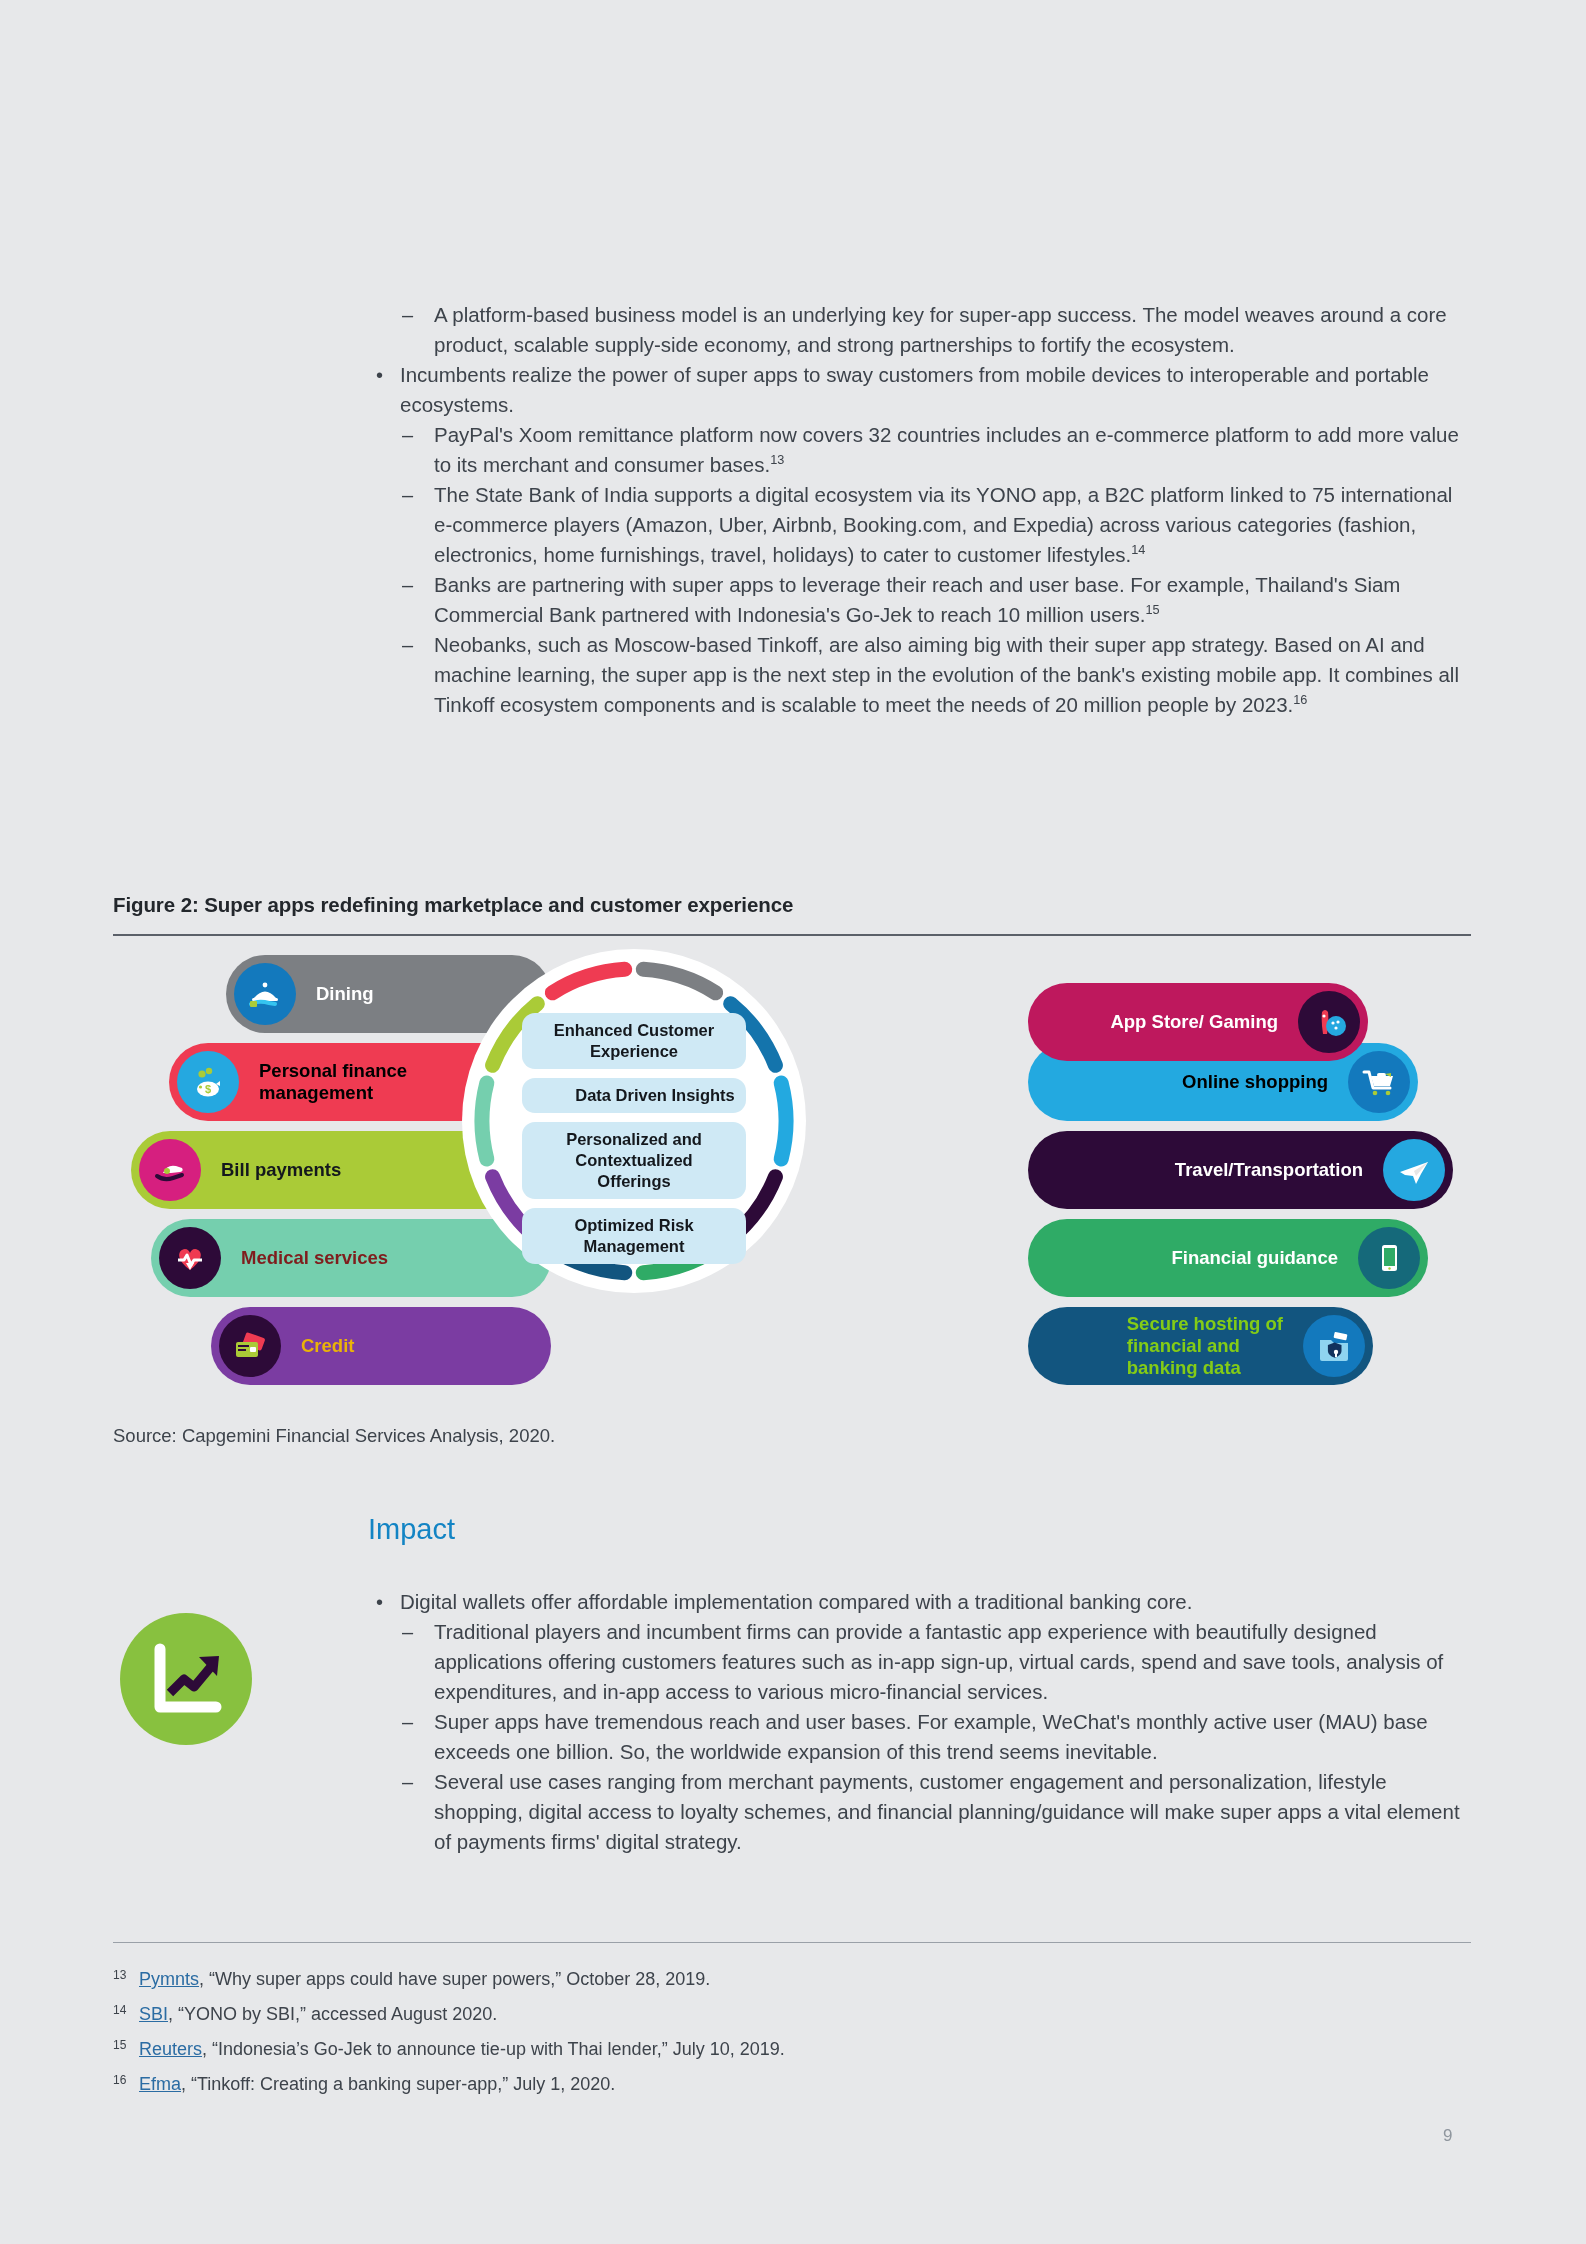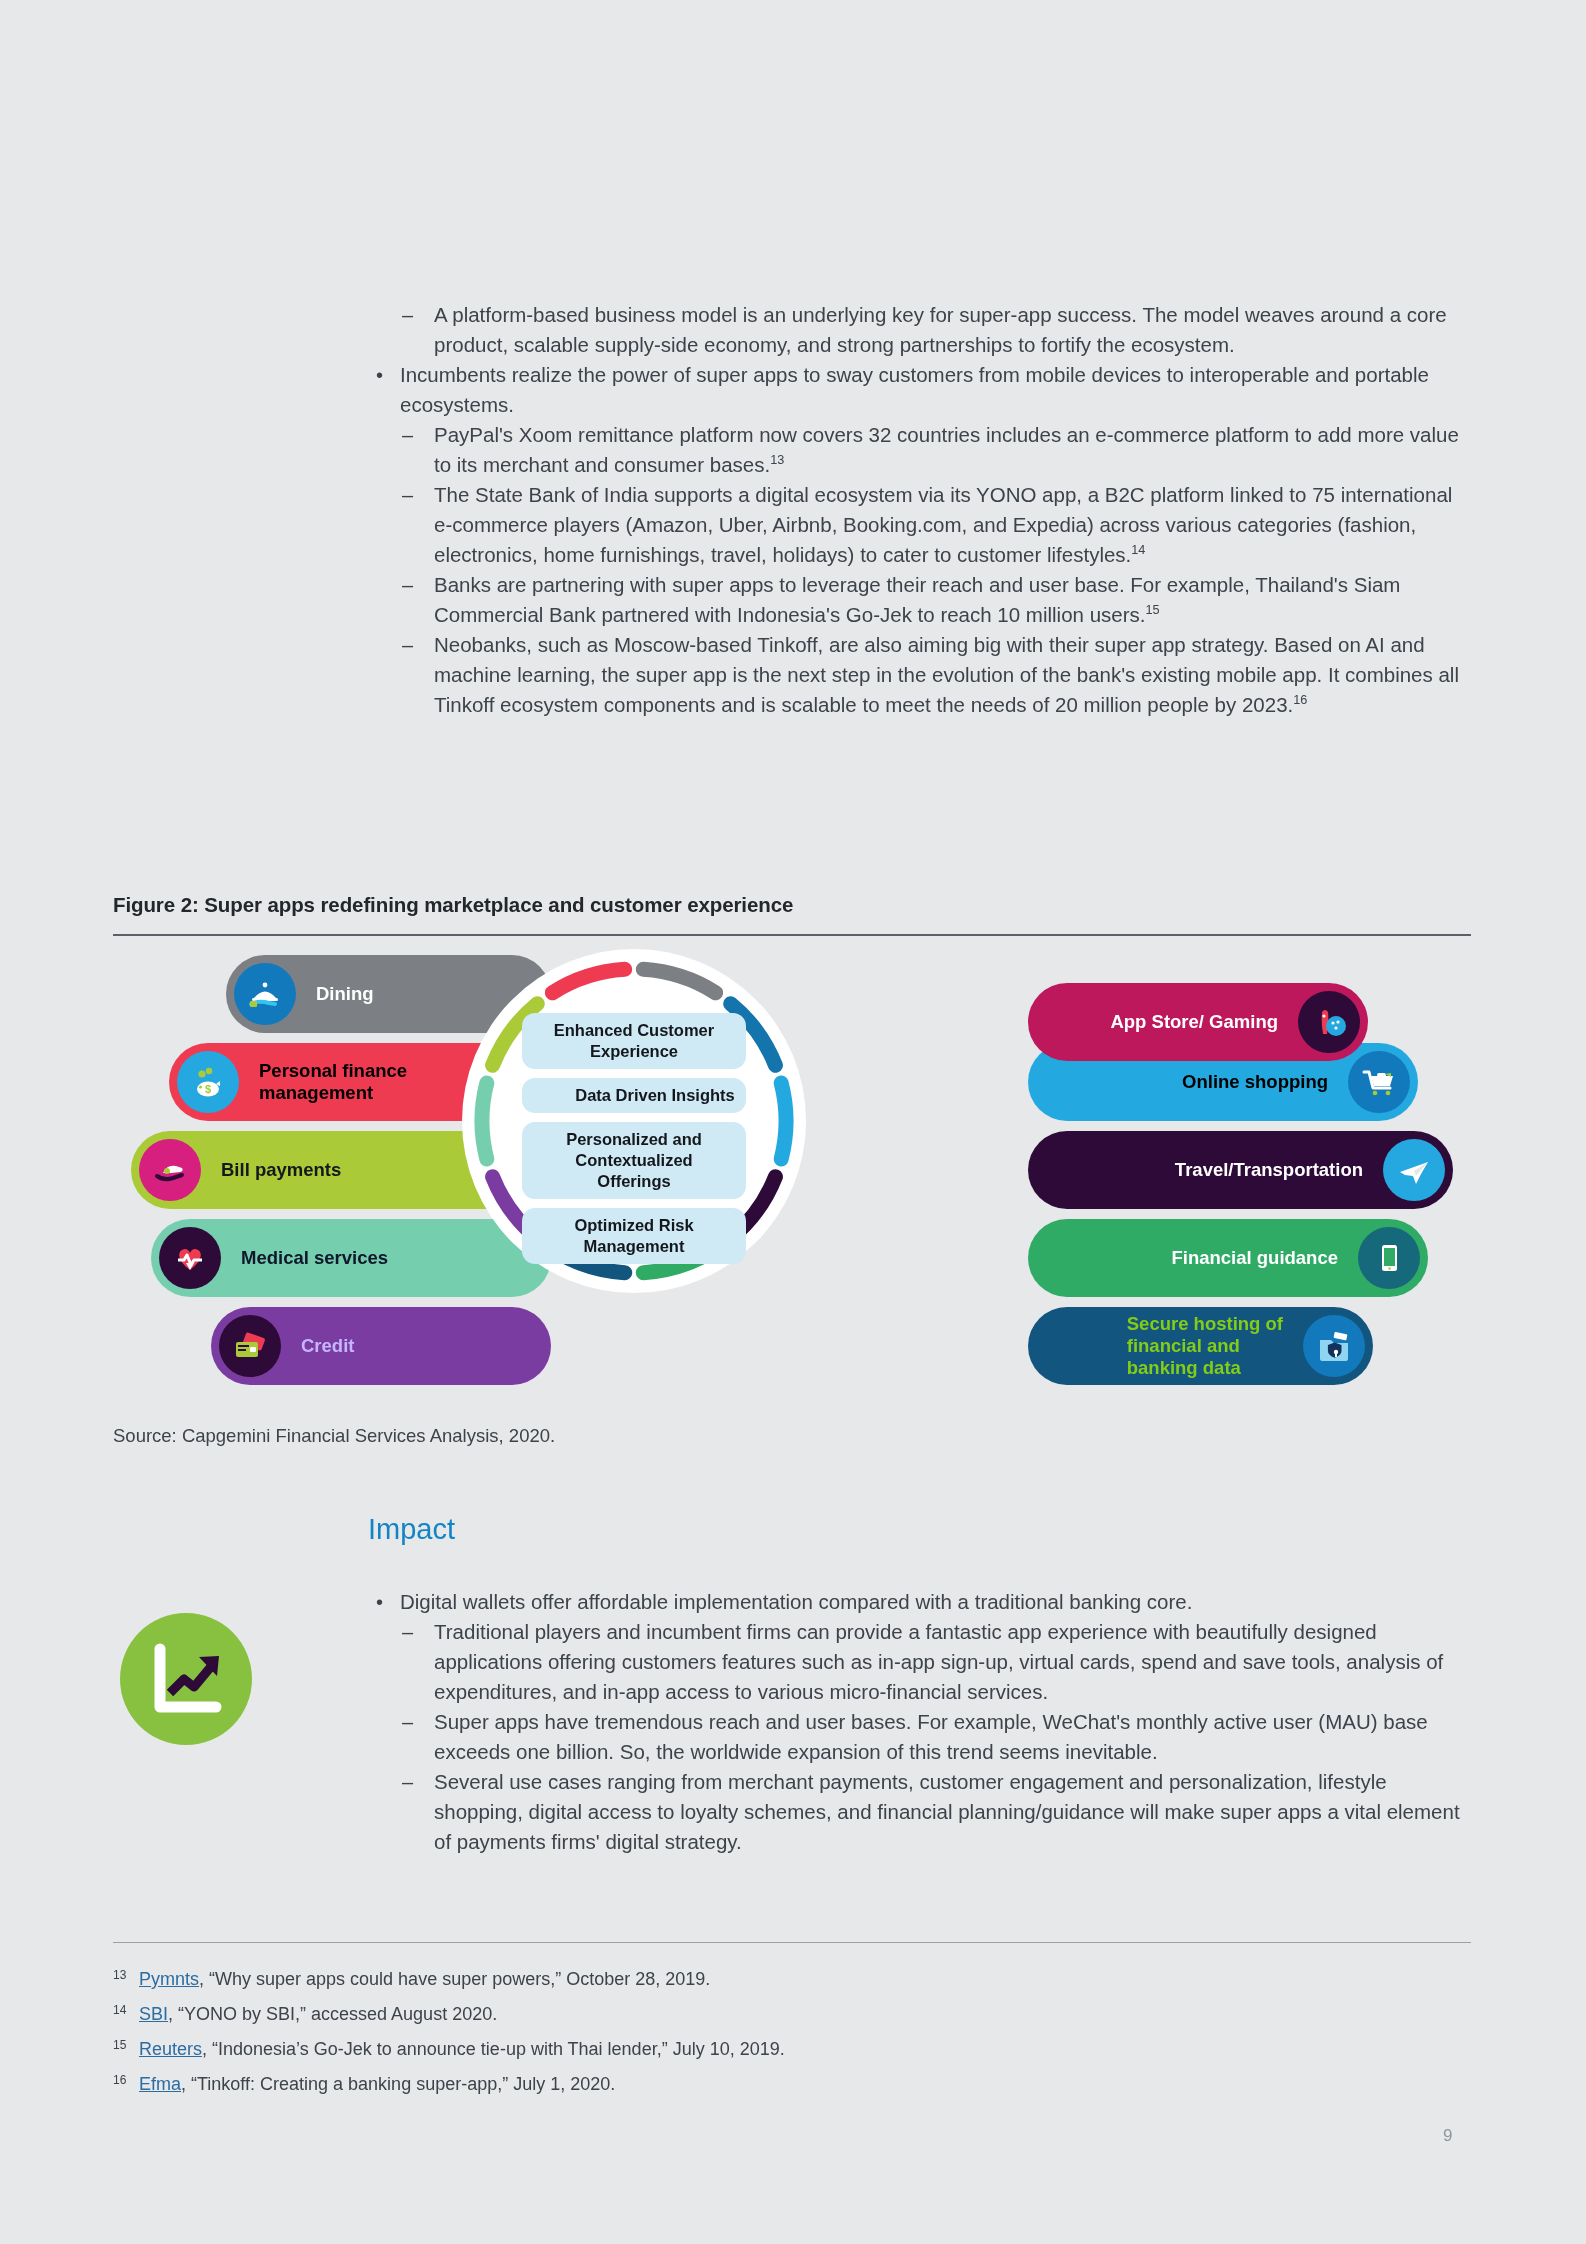--- a/index.html
+++ b/index.html
@@ -257,33 +257,33 @@
           <div class="lbl" style="color: rgb(20, 24, 29);">Bill payments</div>
         </div>
         <div class="pill left" style="background: rgb(117, 207, 174); width: 400px; top: 264px; left: 38px; z-index: 2;">
           <div class="ico" style="background: rgb(45, 10, 56);">
             <svg width="40" height="40" viewBox="0 0 40 40">
               <path d="M20 32 C8 23 7 15 12 12 c4 -2.5 7 0.5 8 3 c1 -2.5 4 -5.5 8 -3 c5 3 4 11 -8 20 Z" fill="#ef3b52"></path>
               <path d="M8 22 h6 l3 -5 l4 10 l3 -5 h8" stroke="#fff" stroke-width="3" fill="none" stroke-linejoin="round"></path>
               <path d="M16 25 l4 7 l4 -7 z" fill="#fff"></path>
             </svg>
           </div>
-          <div class="lbl" style="color: #0f172a;">Medical services</div>
+          <div class="lbl" style="color: #7f1d1d;">Medical services</div>
         </div>
         <div class="pill left" style="background: rgb(123, 60, 162); width: 340px; top: 352px; left: 98px; z-index: 1;">
           <div class="ico" style="background: rgb(45, 10, 56);">
             <svg width="40" height="40" viewBox="0 0 40 40">
               <rect x="14" y="9" width="20" height="13" rx="2" fill="#ef3b52" transform="rotate(20 24 15)"></rect>
               <rect x="6" y="16" width="22" height="15" rx="2" fill="#aacb37"></rect>
               <rect x="8" y="19" width="11" height="2" fill="#2d0a38"></rect>
               <rect x="8" y="23" width="8" height="2" fill="#2d0a38"></rect>
               <rect x="20" y="21" width="6" height="5" rx="1" fill="#fff"></rect>
             </svg>
           </div>
-          <div class="lbl" style="color: #c4b5fd;">Credit</div>
+          <div class="lbl" style="color: #eab308;">Credit</div>
         </div>
       </div>
     <div id="rightPills">
         <div class="pill right" style="background: #be185d; width: 340px; top: 0px; right: 103px; z-index: 5; margin-top: 28px;">
           <div class="lbl" style="color: rgb(255, 255, 255);">App Store/ Gaming</div>
           <div class="ico" style="background: rgb(45, 10, 56);">
             <svg width="40" height="40" viewBox="0 0 40 40">
               <path d="M13 10 q3 -4 6 0 q1 9 -1 22 h-4 q-2 -13 -1 -22 z" fill="#ef3b52"></path>
               <circle cx="15" cy="14" r="1.6" fill="#fff"></circle>
               <circle cx="27" cy="24" r="10" fill="#25a8e0"></circle>

